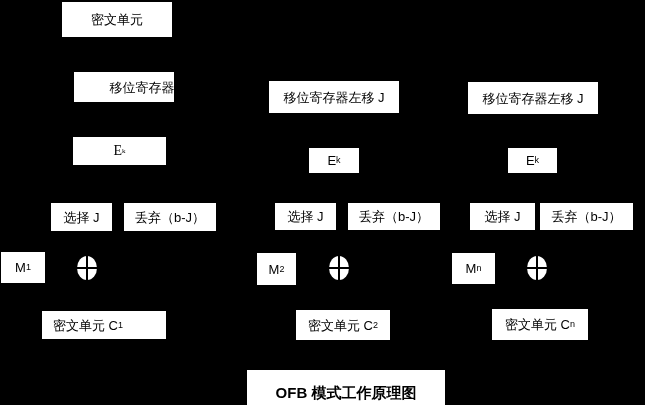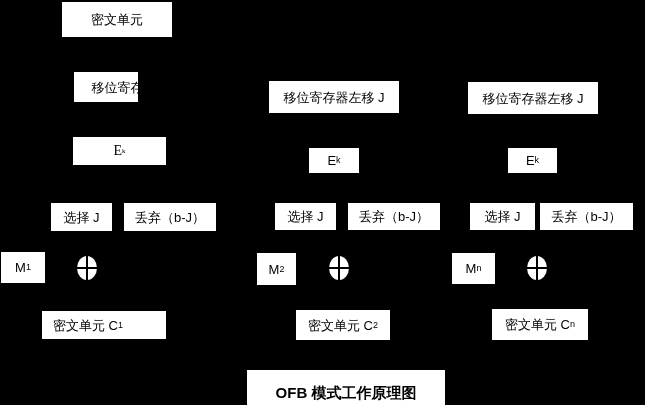--- a/index.html
+++ b/index.html
@@ -30,21 +30,21 @@
   .title-box { font-weight: bold; font-size: 15px; }
   .xor {
     position: absolute;
     width: 22px;
     height: 26px;
   }
   .xor svg { display: block; }
 
   
   .init-c1   { left: 62px;  top: 2px;   width: 110px; height: 35px; }
-  .shift-c1  { left: 74px;  top: 72px;  width: 64px;  height: 30px; padding-left: 36px; }
+  .shift-c1  { left: 74px;  top: 72px;  width: 100px;  height: 30px; padding-left: 36px; }
   .e-c1      { left: 73px;  top: 137px; width: 93px;  height: 28px; }
   .sel-c1    { left: 51px;  top: 203px; width: 61px;  height: 28px; }
   .disc-c1   { left: 124px; top: 203px; width: 92px;  height: 28px; }
   .m-c1      { left: 1px;   top: 252px; width: 44px;  height: 31px; }
   .xor-c1    { left: 76px;  top: 255px; }
   .ciph-c1   { left: 42px;  top: 311px; width: 124px; height: 28px; }
 
   
   .shift-c2  { left: 269px; top: 81px;  width: 130px; height: 32px; }
   .e-c2      { left: 309px; top: 148px; width: 50px;  height: 25px; }

